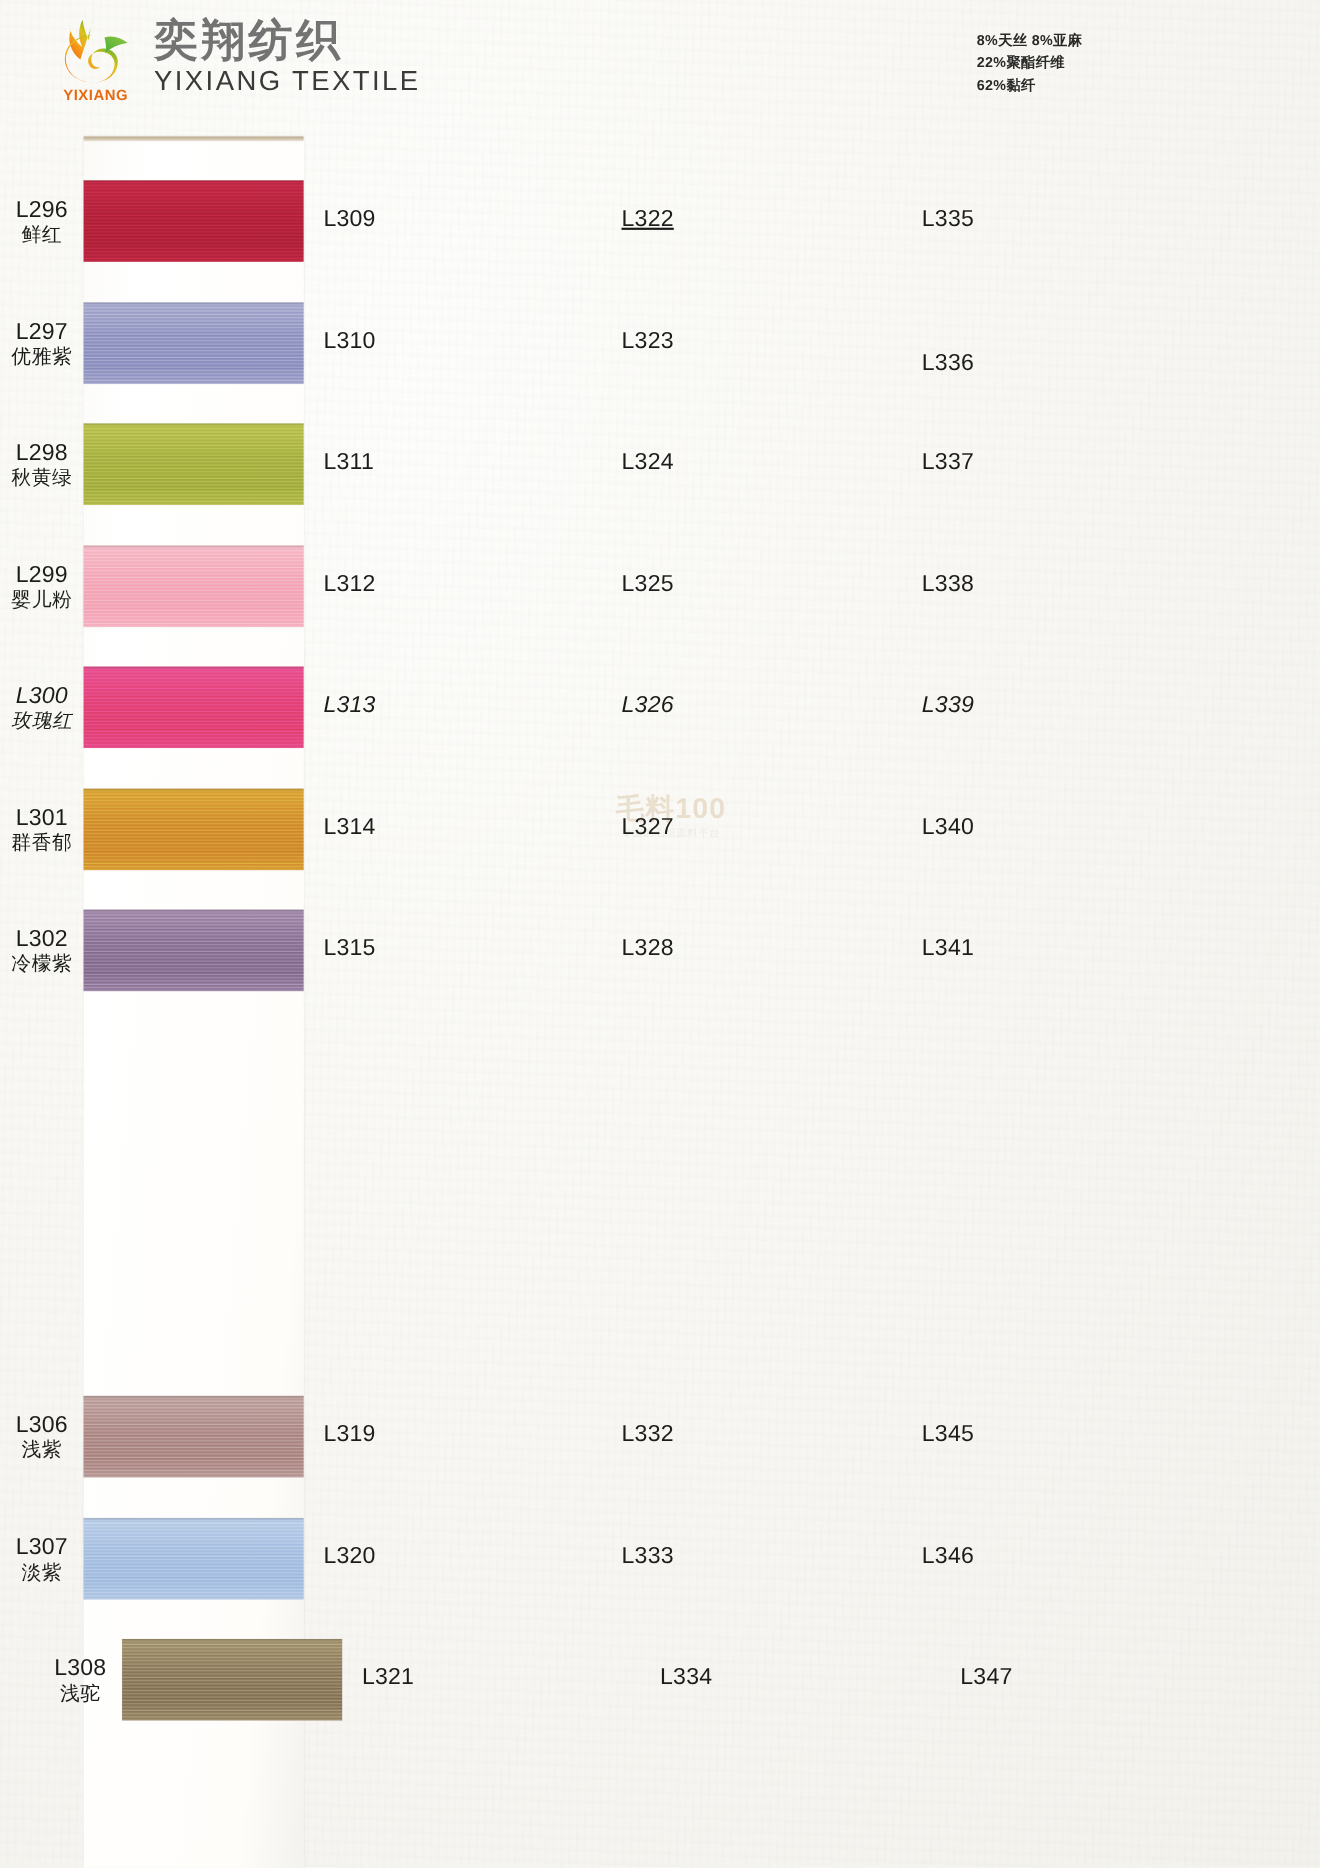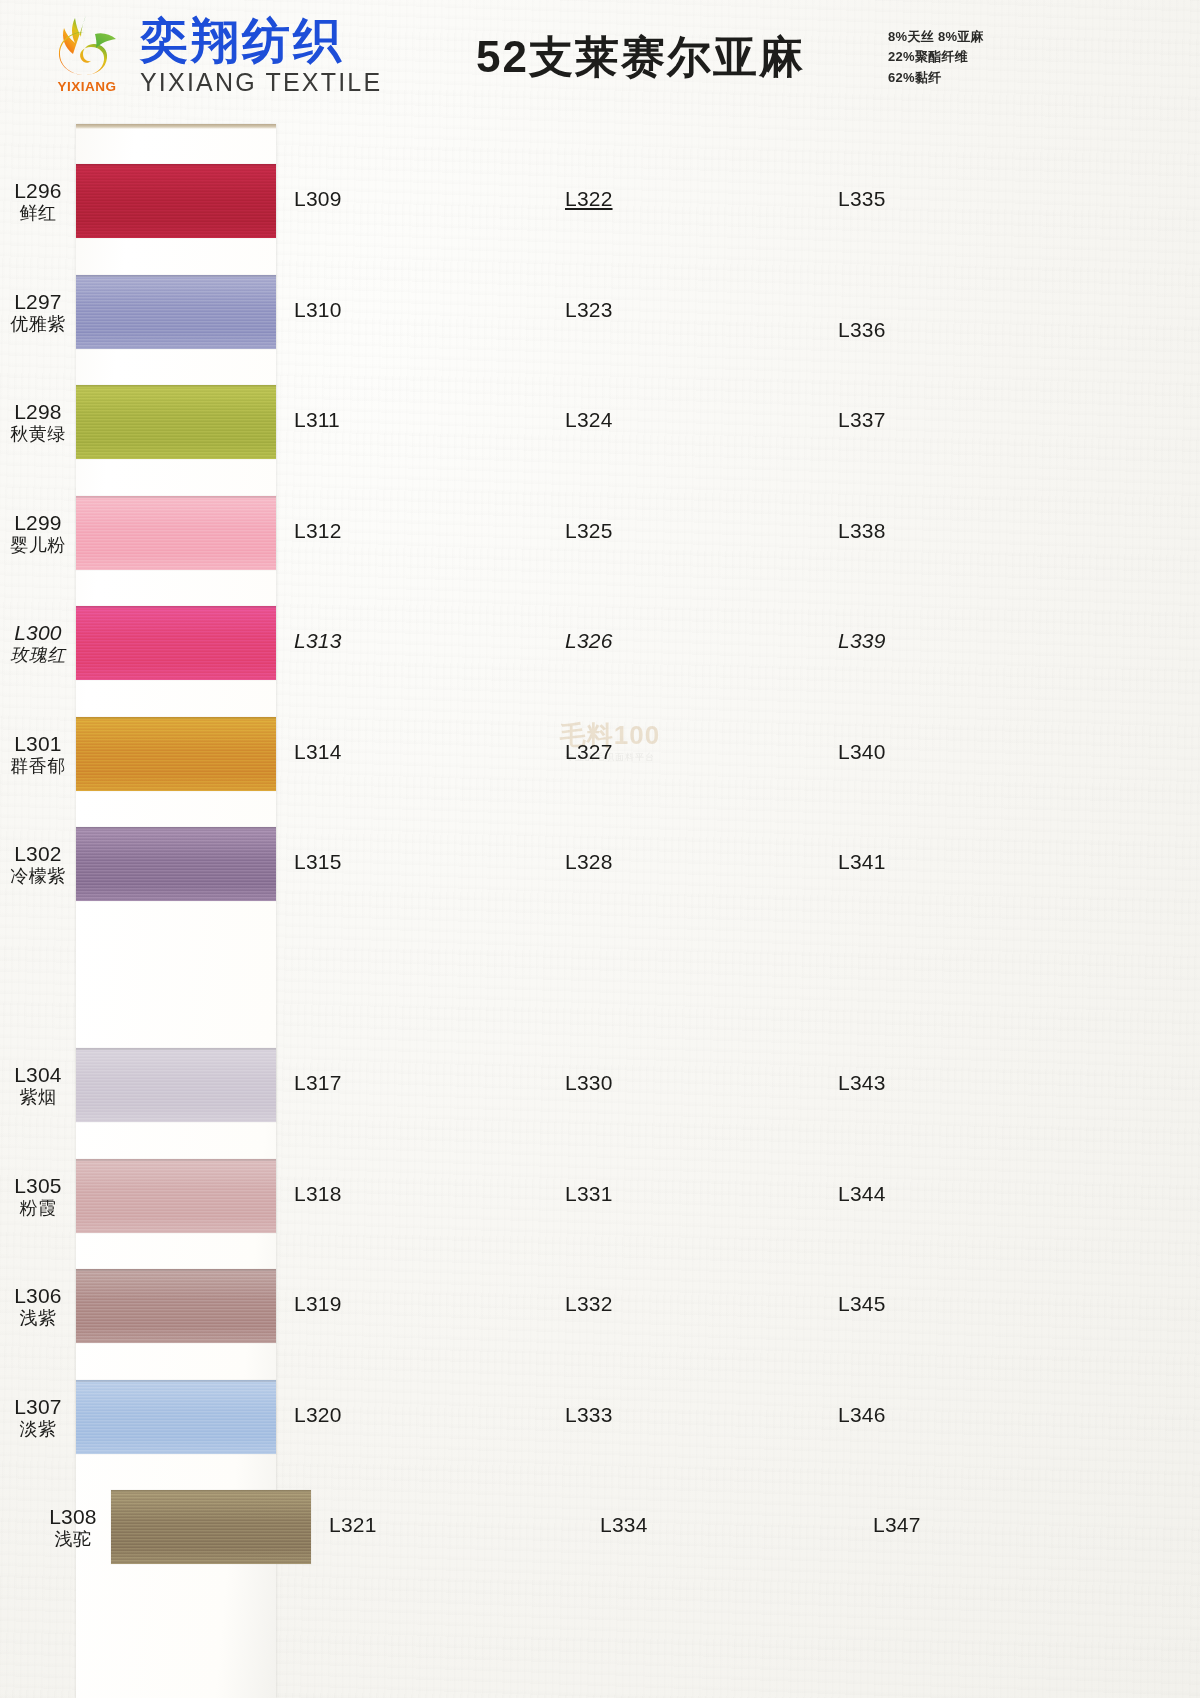--- a/index.html
+++ b/index.html
@@ -42,21 +42,21 @@
   .logo-sub {
     font-size: 13.5px; font-weight: 700; letter-spacing: 0.5px;
     color: #e8690f; margin-top: 1px;
     font-family: "Liberation Sans", sans-serif;
   }
   .brand-text {
     margin-left: 10px; display: flex; flex-direction: column;
     justify-content: flex-start; padding-top: 4px;
   }
   .brand-cn {
-    font-size: 48px; font-weight: 700; color: #1d4ed8;
+    font-size: 40px; font-weight: 700; color: #737373;
     letter-spacing: 3px; line-height: 1.05;
     font-family: "Liberation Sans", "DejaVu Sans", sans-serif;
   }
   .brand-en {
     font-size: 25px; font-weight: 400; color: #3a3a38;
     letter-spacing: 2.2px; margin-top: 2px;
     font-family: "Liberation Sans", sans-serif;
   }
   .title-main {
     position: absolute; left: 476px; top: 28px;
@@ -189,21 +189,20 @@
         <circle cx="38" cy="40" r="2.6" fill="#f7f5ef"></circle>
       </svg>
       <div class="logo-sub">YIXIANG</div>
     </div>
     <div class="brand-text">
       <div class="brand-cn">奕翔纺织</div>
       <div class="brand-en">YIXIANG TEXTILE</div>
     </div>
   </div>
 
-  <div class="title-main">52支莱赛尔亚麻</div>
 
   <div class="composition">
     <div>8%天丝 8%亚麻</div>
     <div>22%聚酯纤维</div>
     <div>62%黏纤</div>
   </div>
 </div>
 
 <div class="card-strip"></div>
 
@@ -271,40 +270,20 @@
     <div class="row" style="top: 827px;">
       <div class="label-left" style="top: 0px; height: 74px;">
         <div class="code">L302</div>
         <div class="name">冷檬紫</div>
       </div>
       <div class="swatch" style="background: rgb(139, 115, 150);"></div>
       <div class="col-code c2" style="top: 23px;">L315</div>
       <div class="col-code c3" style="top: 23px;">L328</div>
       <div class="col-code c4" style="top: 23px;">L341</div>
     </div>
-    <div class="row" style="top: 1048px;">
-      <div class="label-left" style="top: 0px; height: 74px;">
-        <div class="code">L304</div>
-        <div class="name">紫烟</div>
-      </div>
-      <div class="swatch" style="background: rgb(206, 199, 211);"></div>
-      <div class="col-code c2" style="top: 23px;">L317</div>
-      <div class="col-code c3" style="top: 23px;">L330</div>
-      <div class="col-code c4" style="top: 23px;">L343</div>
-    </div>
-    <div class="row" style="top: 1158.5px;">
-      <div class="label-left" style="top: 0px; height: 74px;">
-        <div class="code">L305</div>
-        <div class="name">粉霞</div>
-      </div>
-      <div class="swatch" style="background: rgb(210, 171, 172);"></div>
-      <div class="col-code c2" style="top: 23px;">L318</div>
-      <div class="col-code c3" style="top: 23px;">L331</div>
-      <div class="col-code c4" style="top: 23px;">L344</div>
-    </div>
     <div class="row" style="top: 1269px;">
       <div class="label-left" style="top: 0px; height: 74px;">
         <div class="code">L306</div>
         <div class="name">浅紫</div>
       </div>
       <div class="swatch" style="background: rgb(175, 139, 136);"></div>
       <div class="col-code c2" style="top: 23px;">L319</div>
       <div class="col-code c3" style="top: 23px;">L332</div>
       <div class="col-code c4" style="top: 23px;">L345</div>
     </div>

